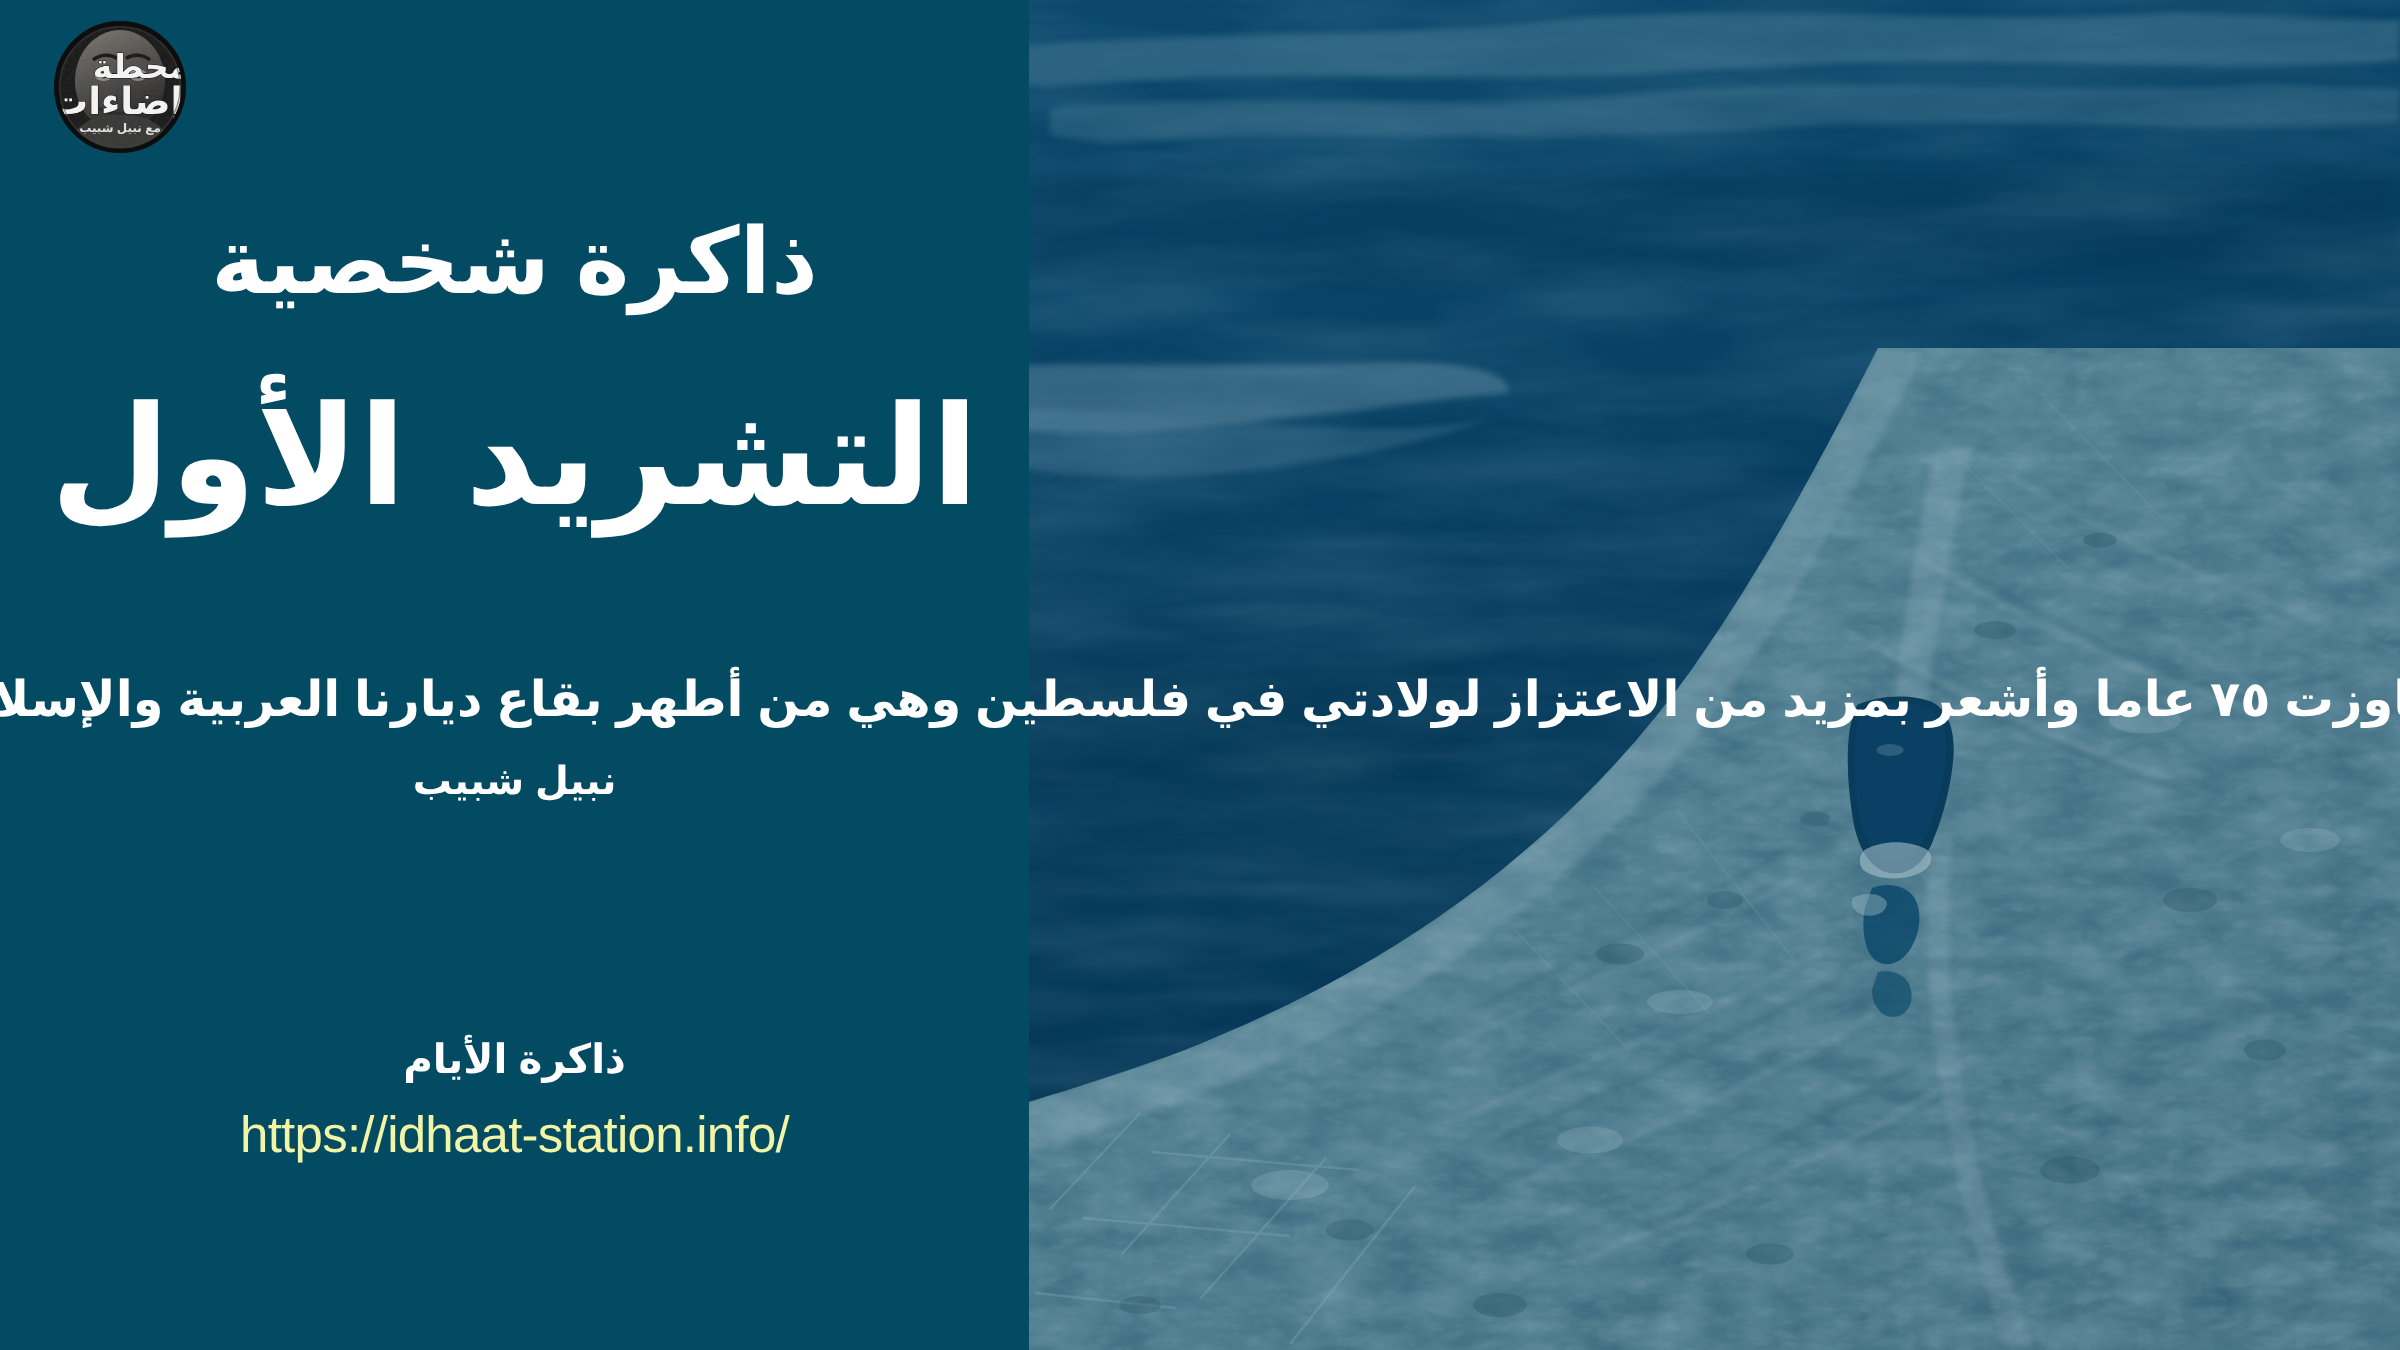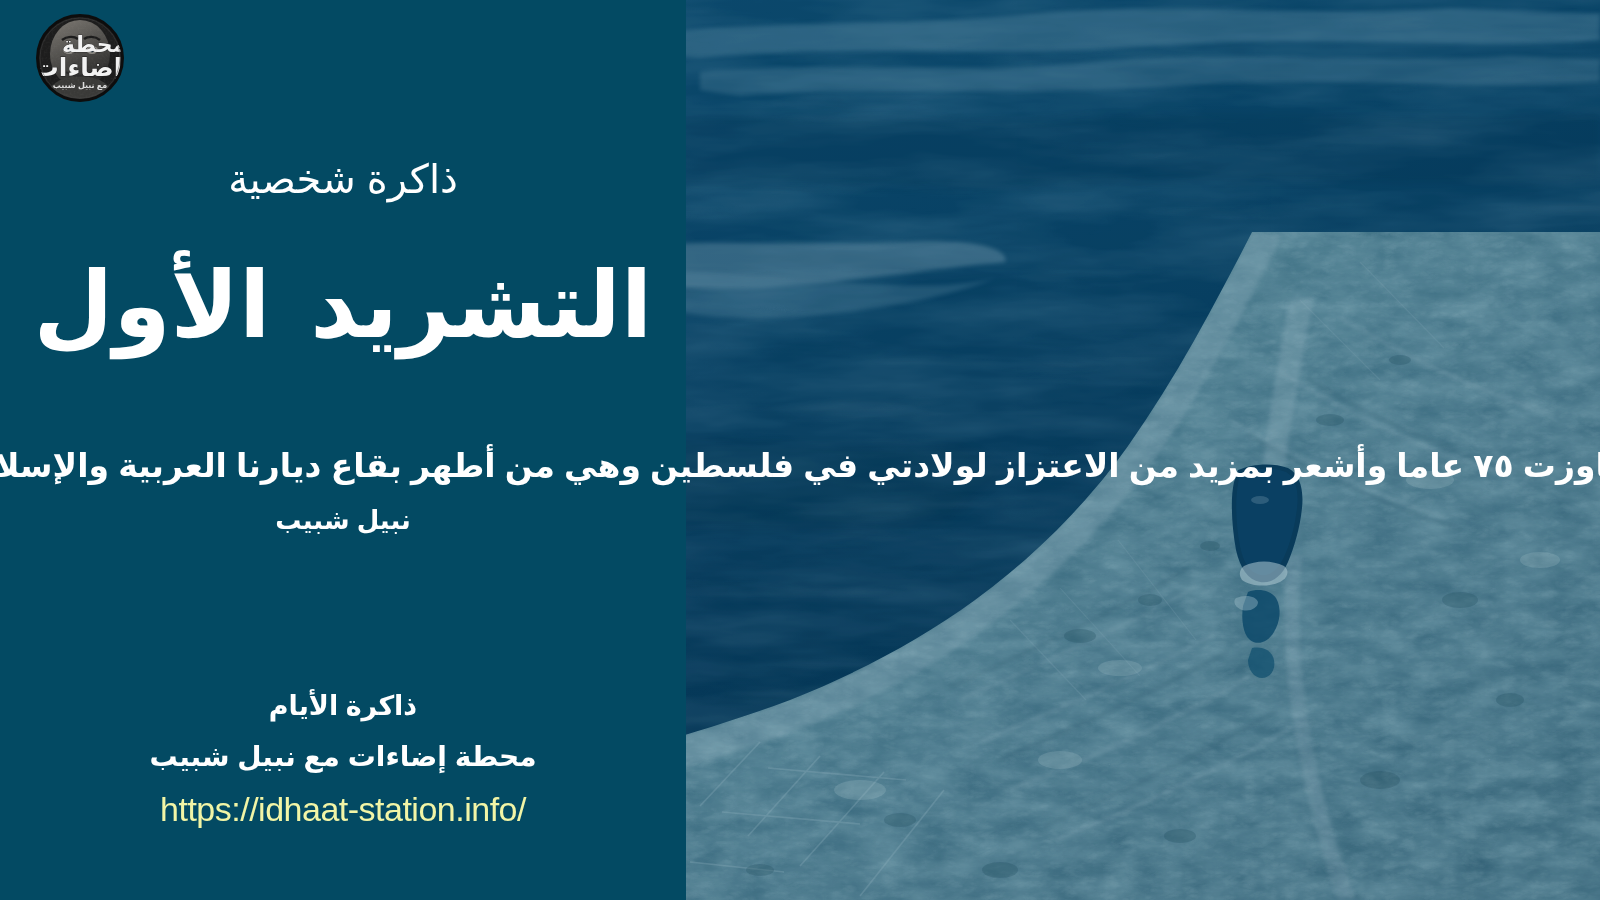--- a/index.html
+++ b/index.html
@@ -59,24 +59,24 @@
     z-index: 5;
     color: #ffffff;
     text-align: center;
     white-space: nowrap;
     direction: rtl;
   }
 
   #subtitle {
     left: 0;
     width: 686px;
-    top: 158px;
-    font-size: 40px;
+    top: 142px;
+    font-size: 61px;
     line-height: 1.05;
-    font-weight: 400;
+    font-weight: 700;
     letter-spacing: 0px;
   }
 
   #main-title {
     left: 0;
     width: 686px;
     top: 255px;
     font-size: 92px;
     line-height: 1.1;
     font-weight: 700;
@@ -391,17 +391,16 @@
   <div class="txt" id="subtitle">ذاكرة شخصية</div>
 
   <div class="txt" id="main-title">التشريد الأول</div>
 
   <div class="txt" id="description">تجاوزت ٧٥ عاما وأشعر بمزيد من الاعتزاز لولادتي في فلسطين وهي من أطهر بقاع ديارنا العربية والإسلامية</div>
 
   <div class="txt" id="author">نبيل شبيب</div>
 
   <div class="txt" id="footer">
     <div id="footer-line1">ذاكرة الأيام</div>
-    <div id="footer-line2">محطة إضاءات مع نبيل شبيب</div>
     <div id="footer-url">https://idhaat-station.info/</div>
   </div>
 
 </div>
 
 </body></html>

